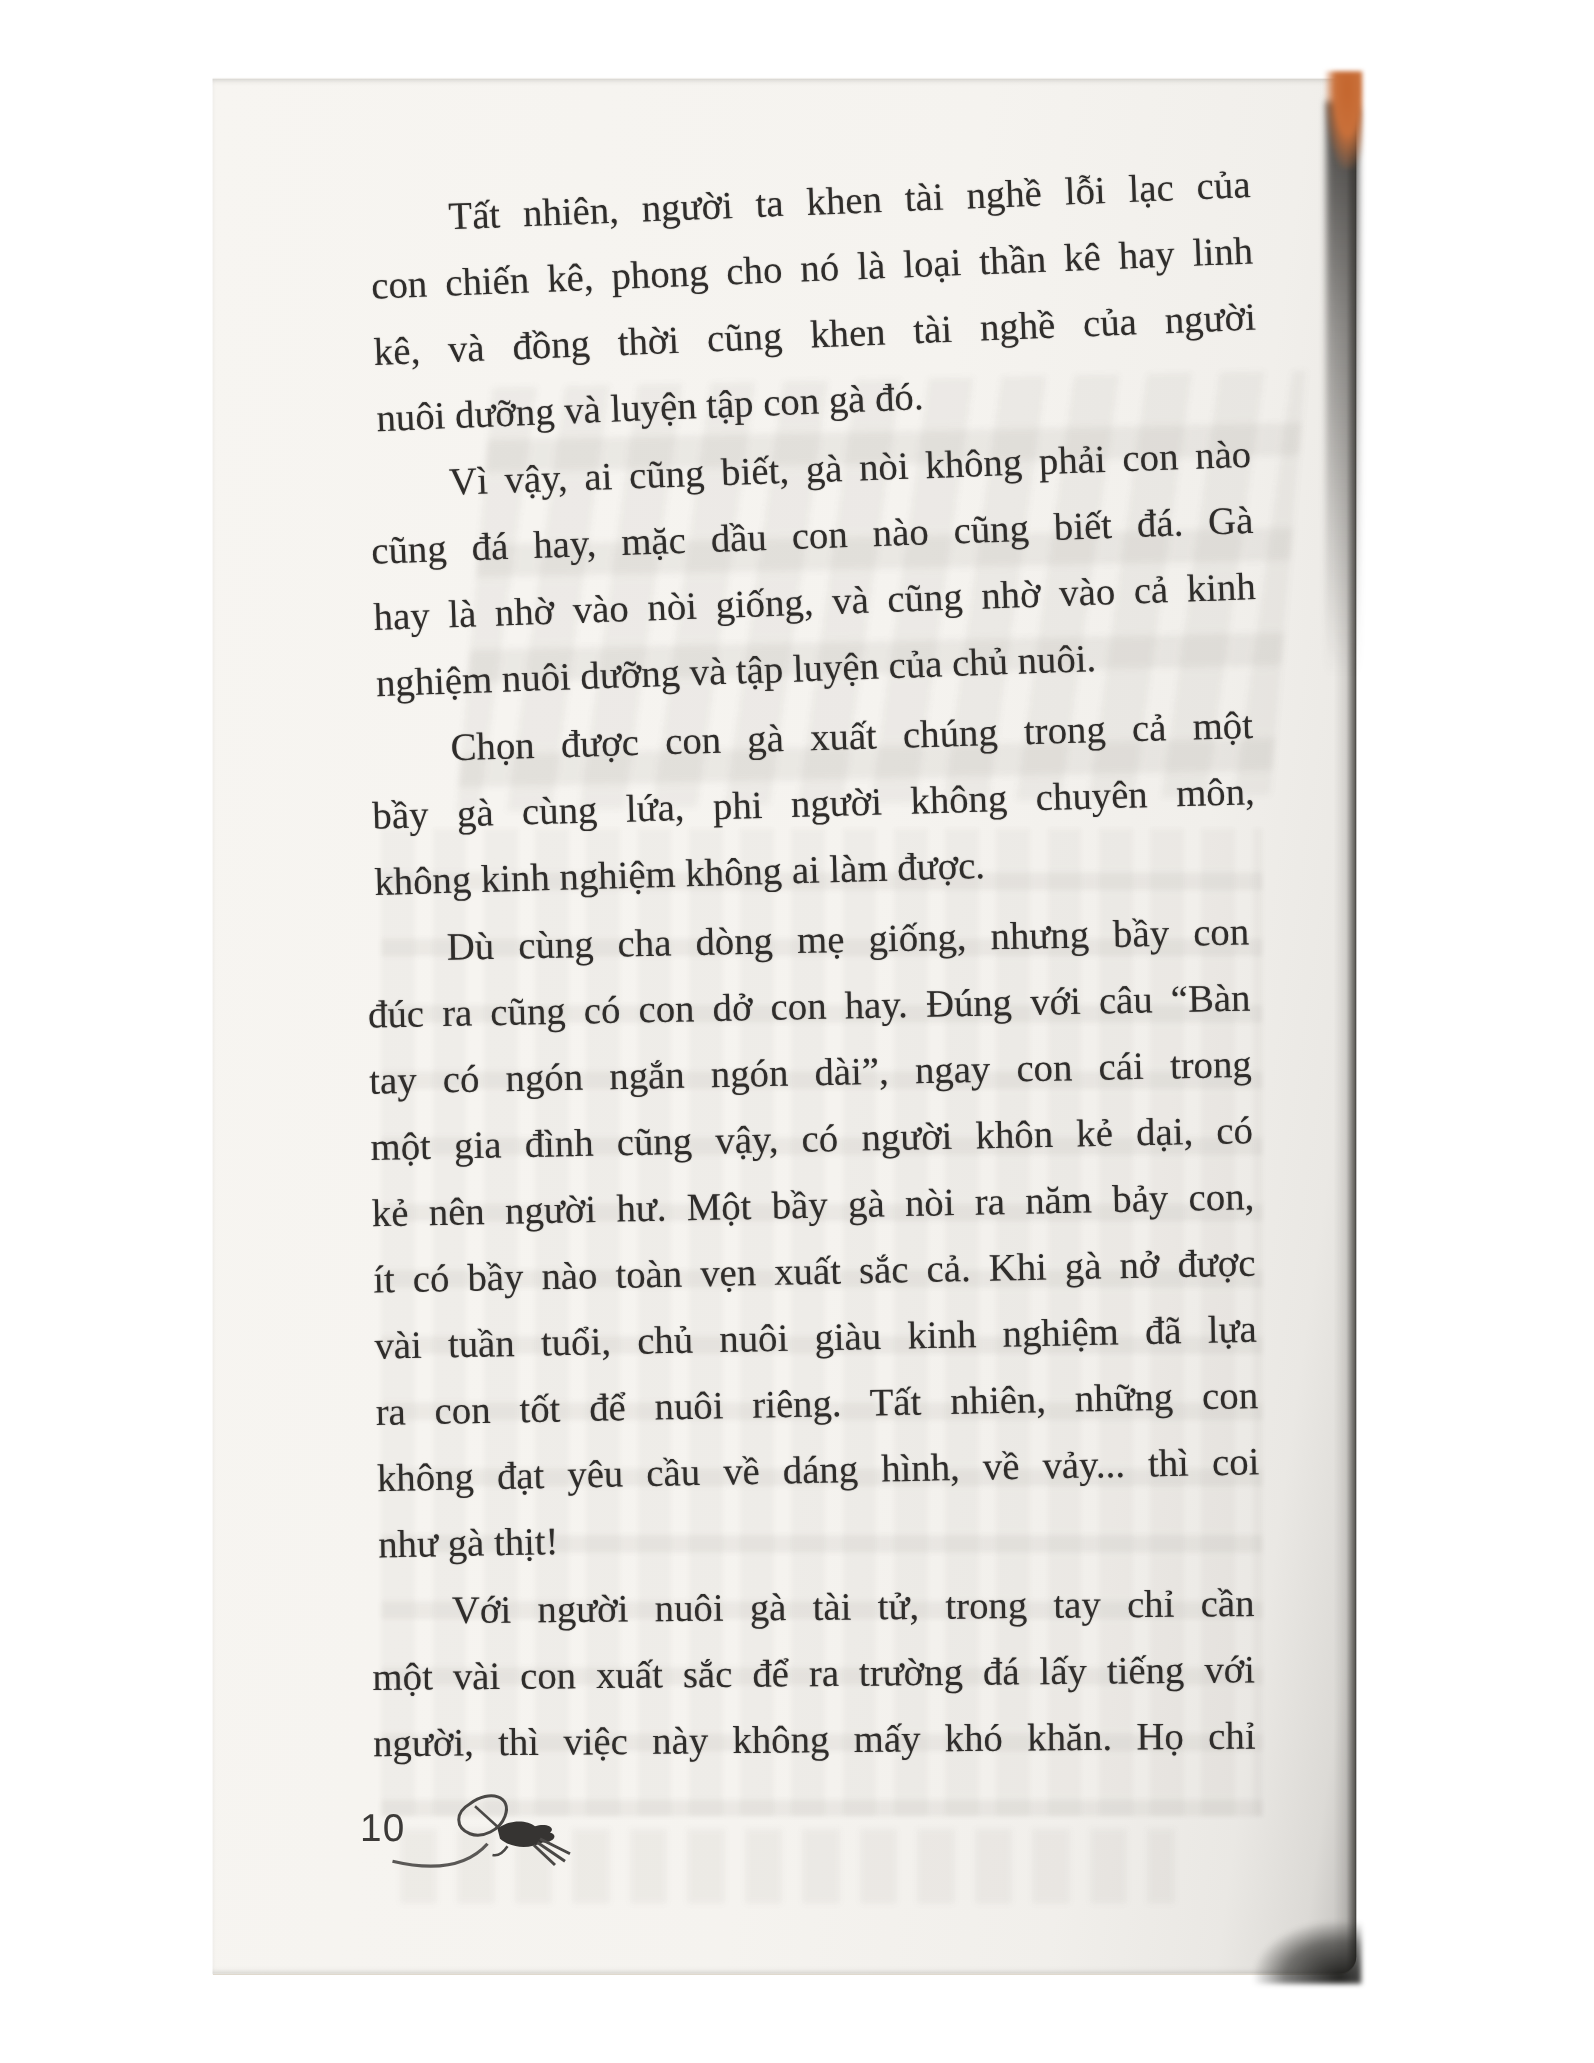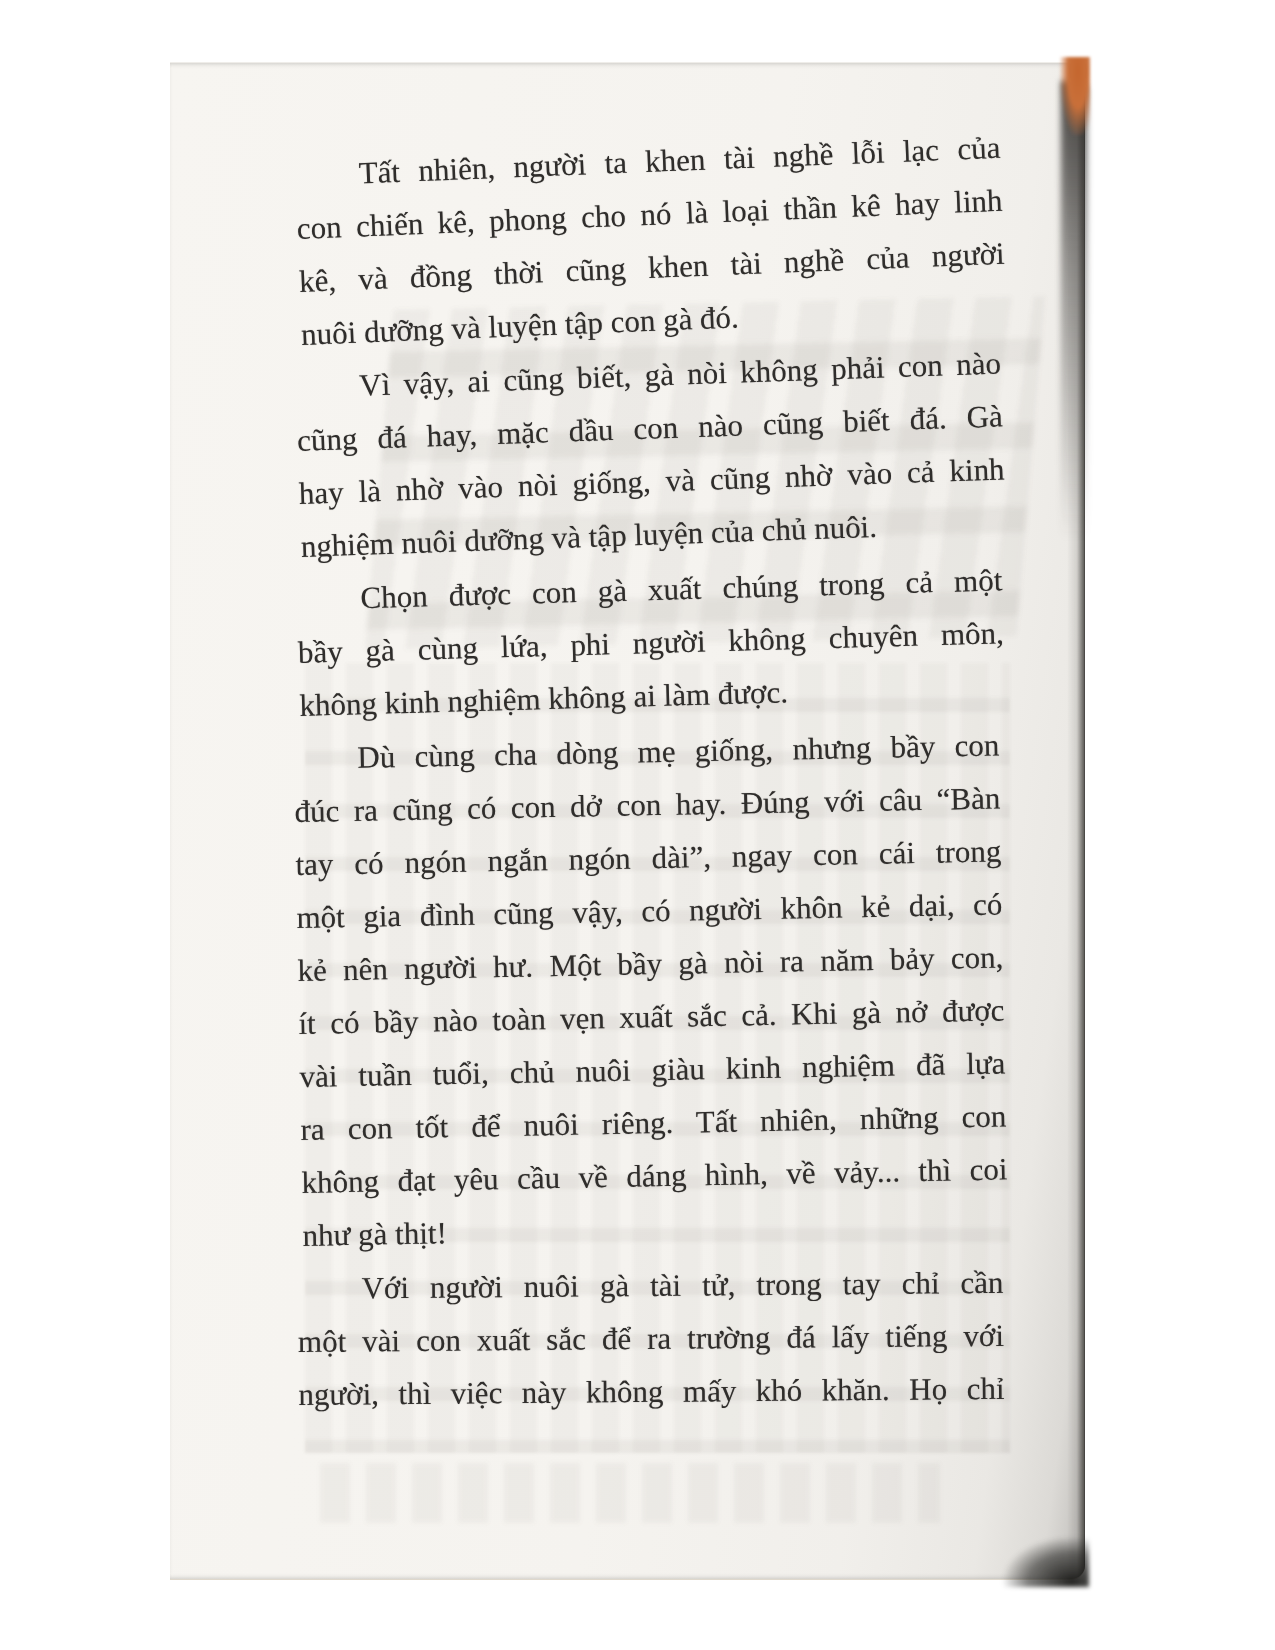--- a/index.html
+++ b/index.html
@@ -102,19 +102,37 @@
           <div class="line">không đạt yêu cầu về dáng hình, về vảy... thì coi</div>
           <div class="line natural">như gà thịt!</div>
         </div>
         <div class="para">
           <div class="line indent">Với người nuôi gà tài tử, trong tay chỉ cần</div>
           <div class="line">một vài con xuất sắc để ra trường đá lấy tiếng với</div>
           <div class="line">người, thì việc này không mấy khó khăn. Họ chỉ</div>
         </div>
       </div>
 
+    <div class="footer">
+      <span class="page-number">10</span>
+      <span class="ornament">
+        <svg width="150" height="74" viewBox="0 0 150 74" fill="none" xmlns="http://www.w3.org/2000/svg">
+
+          <path d="M4 58 C 38 66, 64 62, 80 44" stroke="#5a5856" stroke-width="2.6" fill="none"></path>
+
+          <path d="M66 12 C 82 0, 100 6, 94 22 C 90 33, 76 40, 66 36 C 54 31, 54 19, 66 12 Z" stroke="#4a4846" stroke-width="2.4" fill="none"></path>
+          <path d="M70 14 L 92 34" stroke="#4a4846" stroke-width="2"></path>
+
+          <path d="M88 32 C 98 24, 112 25, 118 30 C 127 27, 135 31, 130 35 C 137 37, 133 43, 124 43 C 112 49, 98 47, 90 40 Z" fill="#363432"></path>
+
+          <path d="M122 40 L 146 52 M120 43 L 142 58 M117 45 L 134 61" stroke="#4a4846" stroke-width="2.4"></path>
+
+          <path d="M96 46 C 92 52, 88 54, 84 53" stroke="#4a4846" stroke-width="2"></path>
+        </svg>
+      </span>
+    </div>
 
     <div class="spine-edge"></div>
     <div class="spine-top-shadow"></div>
     <div class="cover-orange-tip"></div>
     <div class="corner-blob"></div>
   </div>
 </div>
 
 </body></html>

